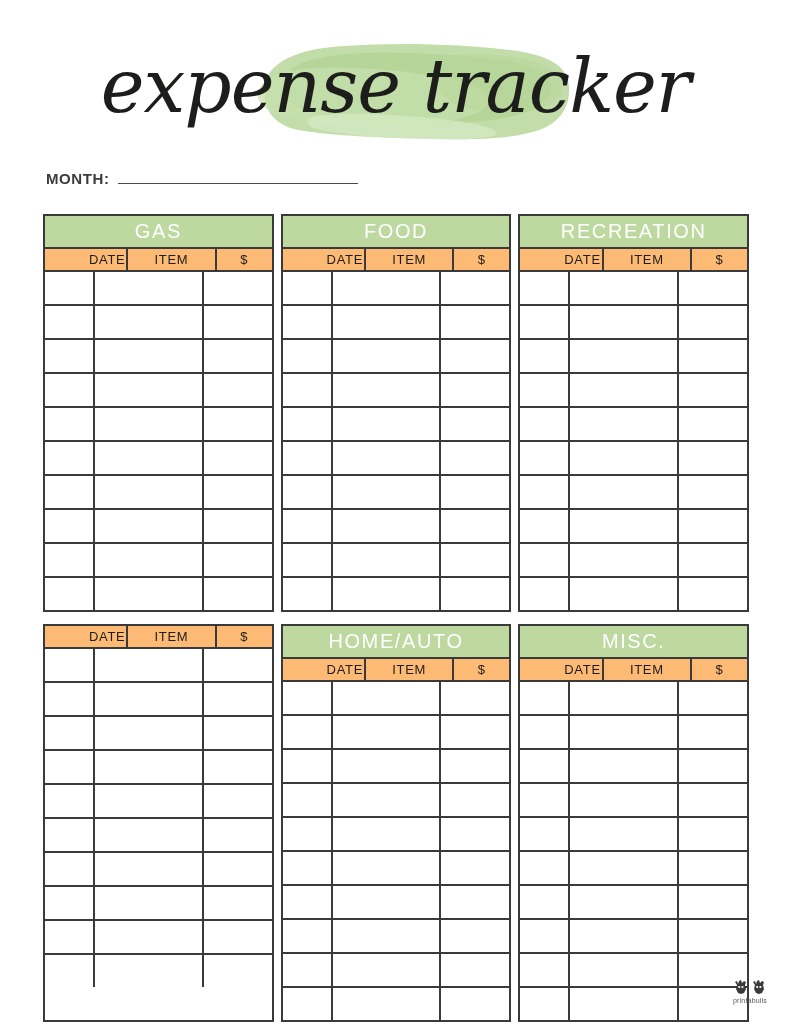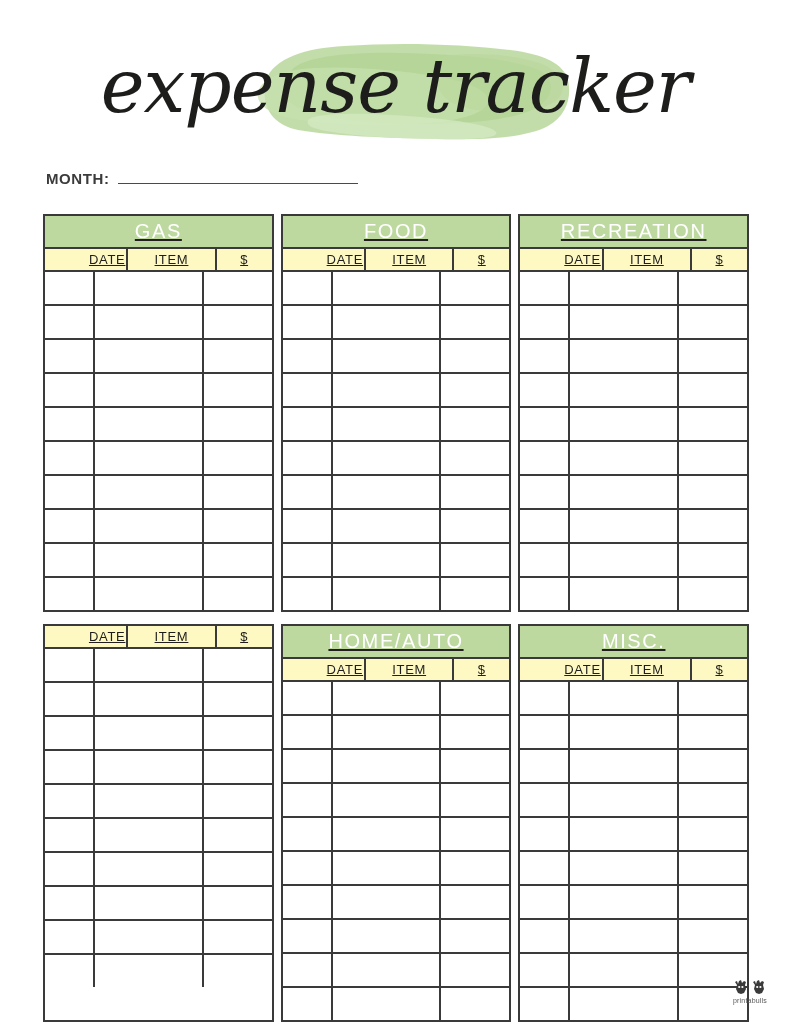--- a/index.html
+++ b/index.html
@@ -93,21 +93,20 @@
     left: 43px;
     top: 214px;
     width: 706px;
     display: flex;
     flex-direction: column;
     gap: 12px;
   }
   .grid-row {
     display: flex;
     gap: 7px;
-    text-decoration: underline;
   }
   .tbl {
     flex: 1 1 0;
     border: 2px solid #3a3a3a;
     box-sizing: border-box;
     background: #ffffff;
   }
 
   .tbl-title {
     background: #bdd9a0;
@@ -118,21 +117,21 @@
     line-height: 31px;
     height: 31px;
     font-weight: 400;
     border-bottom: 2px solid #3a3a3a;
     overflow: hidden;
     white-space: nowrap;
   }
 
   .tbl-sub {
     display: flex;
-    background: #fef9c3;
+    background: #fdba74;
     height: 21px;
     border-bottom: 2px solid #3a3a3a;
     padding-left: 43px;
   }
   .tbl-sub .cell {
     font-size: 13px;
     letter-spacing: 0.7px;
     color: #1d1d1b;
     text-align: center;
     line-height: 21px;

